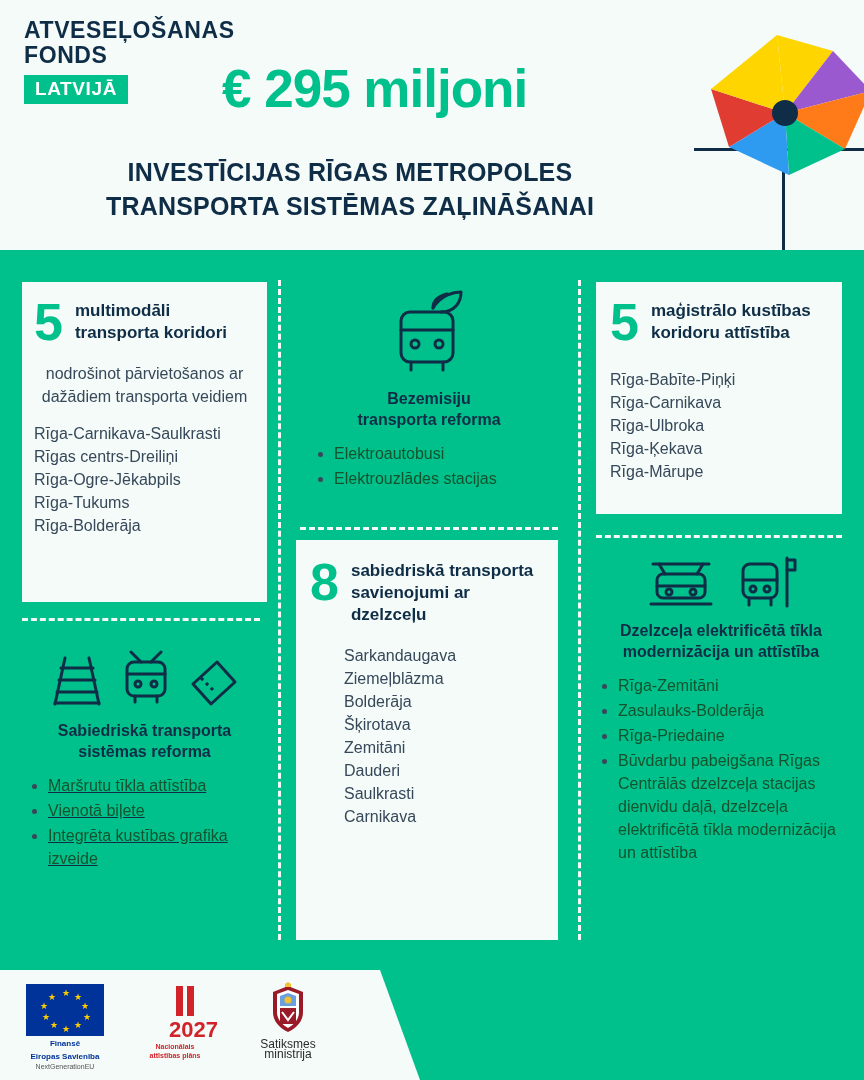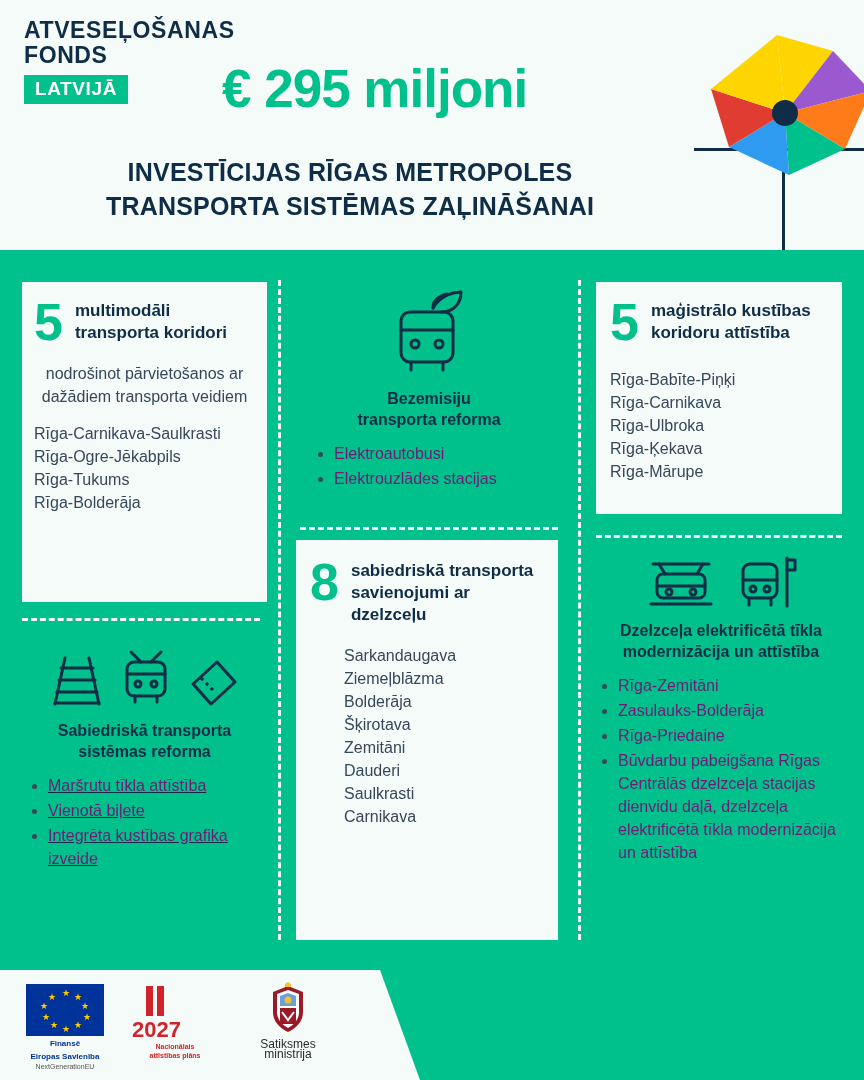--- a/index.html
+++ b/index.html
@@ -67,21 +67,21 @@
     font-size:52px;font-weight:bold;color:#00c08b;line-height:52px;
   }
   .headtext{
     font-size:17px;font-weight:bold;line-height:22px;color:#0f2d46;
   }
   .bodytext{
     font-size:16px;line-height:23px;color:#36485a;
   }
   .bodytext-c{ text-align:center; }
   ul.bul{margin:6px 0 0 0;padding-left:20px;}
-  ul.bul li{font-size:16px;line-height:23px;color:#701a75;margin-bottom:2px;}
+  ul.bul li{font-size:16px;line-height:23px;color:#14532d;margin-bottom:2px;}
   ul.bul li::marker{color:#36485a;}
   .greenhead{
     font-size:16px;font-weight:bold;line-height:21px;color:#0f2d46;text-align:center;
   }
   .icon-row{display:flex;align-items:flex-end;justify-content:center;gap:14px;}
   
   .footer{
     position:absolute;left:0;top:970px;width:864px;height:110px;background:#f4fbf8;
   }
   .eu-flag{
@@ -150,20 +150,21 @@
   <div class="dash-h" style="left:596px;top:285px;width:246px;"></div>
 
   <div class="card col" style="left:22px;top:32px;width:245px;height:320px;padding:14px 12px;box-sizing:border-box;">
     <div style="display:flex;align-items:flex-start;gap:12px;">
       <div class="bignum">5</div>
       <div class="headtext" style="padding-top:4px;">multimodāli transporta koridori</div>
     </div>
     <div class="bodytext bodytext-c" style="margin-top:14px;">nodrošinot pārvietošanos ar dažādiem transporta veidiem</div>
     <div style="margin-top:14px;">
       <div class="bodytext">Rīga-Carnikava-Saulkrasti</div>
+      <div class="bodytext">Rīgas centrs-Dreiliņi</div>
       <div class="bodytext">Rīga-Ogre-Jēkabpils</div>
       <div class="bodytext">Rīga-Tukums</div>
       <div class="bodytext">Rīga-Bolderāja</div>
     </div>
   </div>
 
   <div class="col" style="left:22px;top:390px;width:245px;">
     <div class="icon-row" style="height:70px;">
 
       <svg width="56" height="58" viewBox="0 0 56 58">
@@ -317,21 +318,21 @@
       <span class="eu-star" style="left:24px;top:37px;">★</span>
       <span class="eu-star" style="left:16px;top:29px;">★</span>
       <span class="eu-star" style="left:14px;top:18px;">★</span>
       <span class="eu-star" style="left:22px;top:9px;">★</span>
     </div>
     <div class="footer-cap">Finansē</div>
     <div class="footer-cap">Eiropas Savienība</div>
     <div class="footer-cap2">NextGenerationEU</div>
   </div>
 
-  <div style="position:absolute;left:132px;top:14px;display:flex;flex-direction:column;align-items:flex-start;">
+  <div style="position:absolute;left:132px;top:14px;display:flex;flex-direction:column;align-items:flex-end;">
     <svg width="56" height="34" viewBox="0 0 56 34">
       <rect x="14" y="2" width="7" height="30" fill="#d2232a"></rect>
       <rect x="25" y="2" width="7" height="30" fill="#d2232a"></rect>
     </svg>
     <div style="font-size:22px;font-weight:bold;color:#d2232a;line-height:24px;">2027</div>
     <div class="np-cap">Nacionālais</div>
     <div class="np-cap">attīstības plāns</div>
   </div>
 
   <div style="position:absolute;left:238px;top:12px;display:flex;flex-direction:column;align-items:center;">

